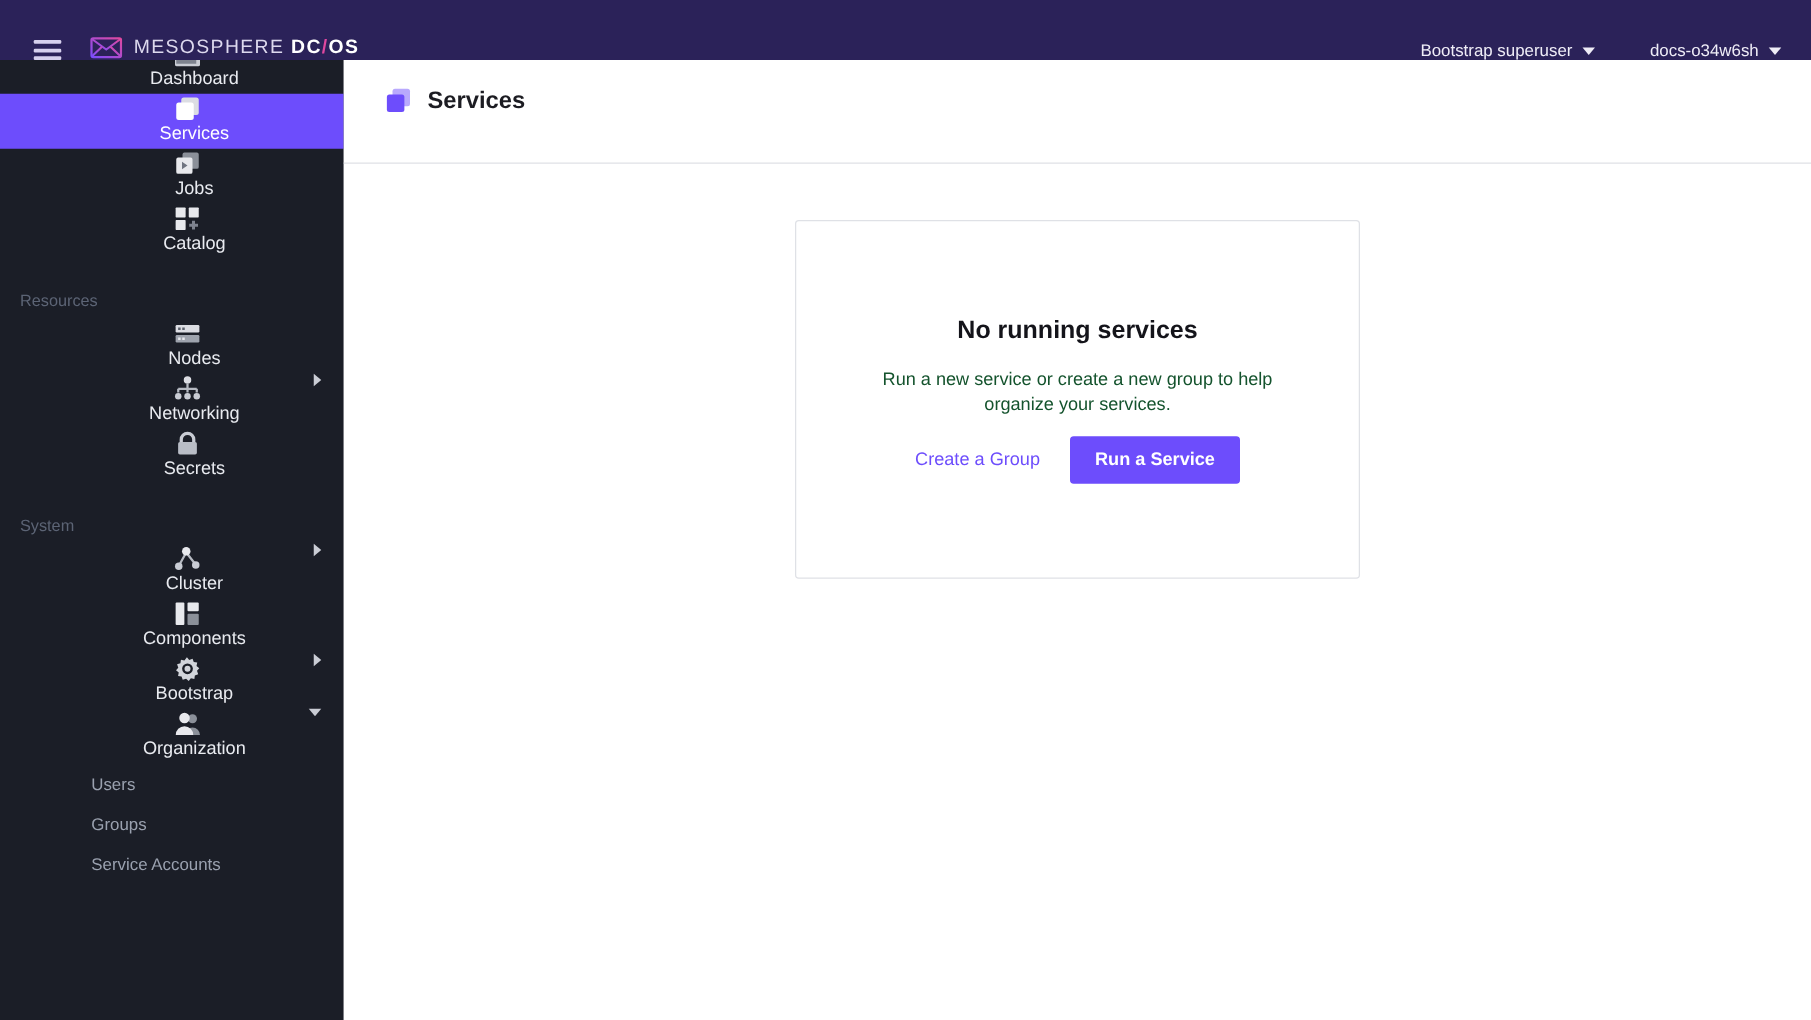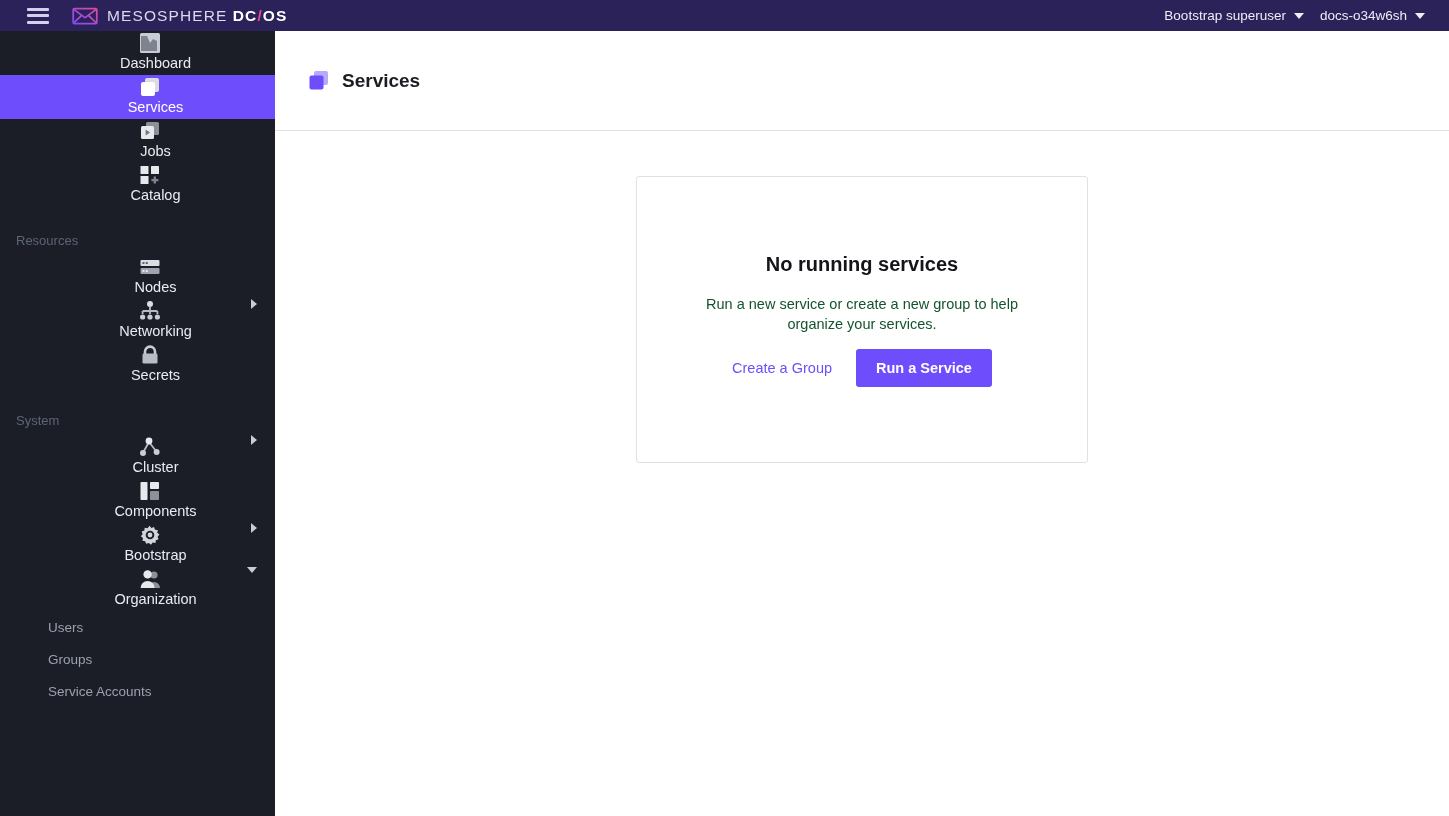--- a/index.html
+++ b/index.html
@@ -7,23 +7,23 @@
     width: 1449px; height: 816px;
     font-family: "Liberation Sans", sans-serif;
     background: #ffffff;
     overflow: hidden;
   }
   #app { position: relative; width: 1449px; height: 816px; }
 
   
   .topbar {
     position: absolute; top: 0; left: 0;
-    width: 1449px; height: 31px;
+    width: 1449px; height: 48px;
     background: #2b2259;
-    display: flex; align-items: center;
+    display: flex; align-items: flex-end;
     z-index: 5;
   }
   .hamburger {
     width: 22px; height: 16px;
     margin-left: 27px;
     display: flex; flex-direction: column; justify-content: space-between;
     cursor: pointer;
   }
   .hamburger span { display: block; height: 3px; width: 22px; background: #d6d0ee; border-radius: 1px; }
 
@@ -36,20 +36,21 @@
     color: #ddd9ee;
     font-weight: 400;
     white-space: nowrap;
   }
   .brand-text b { font-weight: 700; color: #ffffff; }
   .brand-text i { font-style: normal; color: #e0489f; font-weight: 700; }
 
   .topbar-right {
     margin-left: auto; display: flex; align-items: center;
     margin-right: 16px;
+    gap: 28px;
   }
   .tb-menu {
     display: flex; align-items: center; cursor: pointer;
     color: #efedf7; font-size: 13.5px; padding: 0 8px;
     white-space: nowrap;
   }
   .caret-down {
     display: inline-block; margin-left: 8px;
     width: 0; height: 0;
     border-left: 5px solid transparent;
@@ -102,21 +103,21 @@
     color: #5c6475;
     font-size: 13px;
     padding-left: 16px;
     height: 30px;
     display: flex; align-items: center;
     margin-top: 18px;
   }
   .subnav-item {
     height: 32px;
     display: flex; align-items: center;
-    padding-left: 48px;
+    padding-left: 73px;
     color: #9aa1af;
     font-size: 13.5px;
     cursor: pointer;
   }
 
   
   .main {
     position: absolute; top: 31px; left: 275px;
     width: 1174px; height: 785px;
     background: #ffffff;

